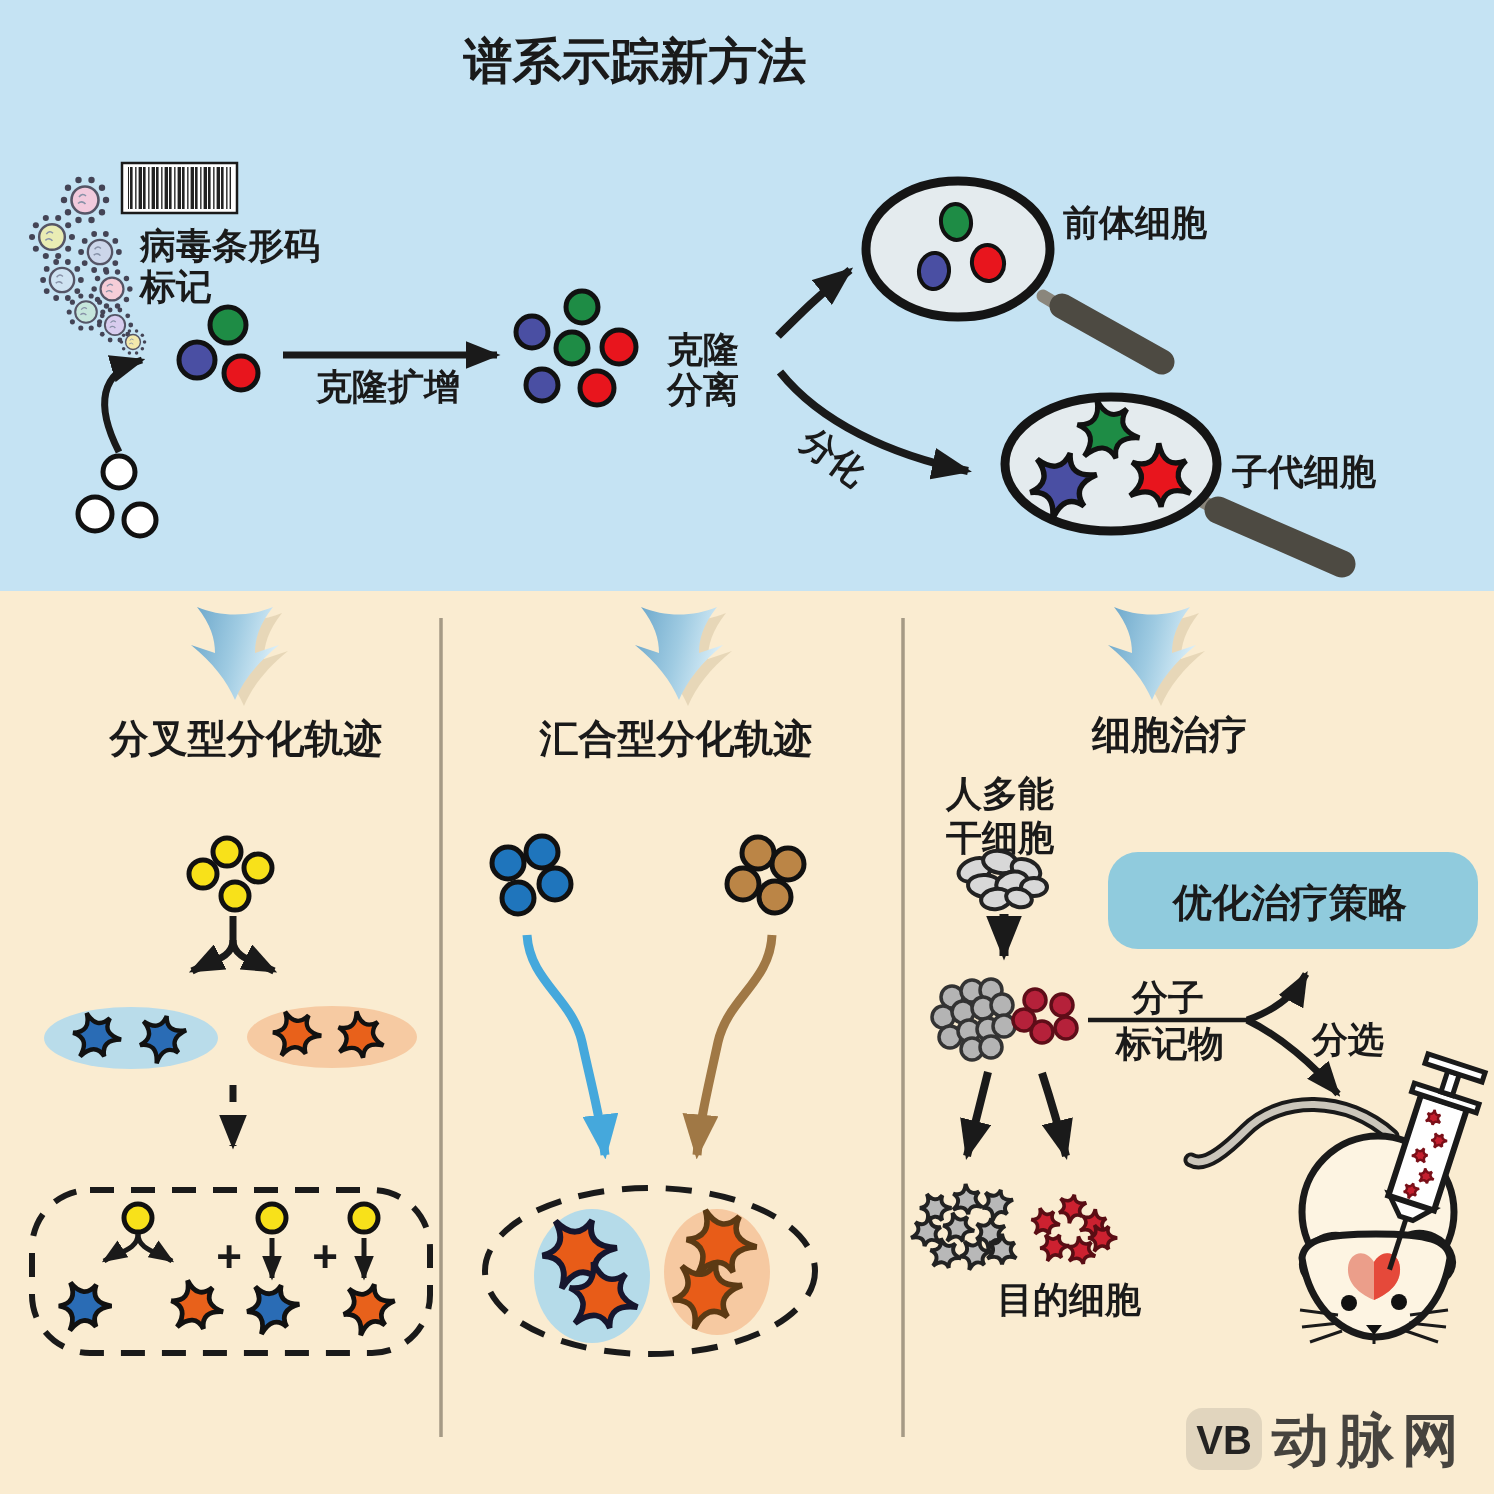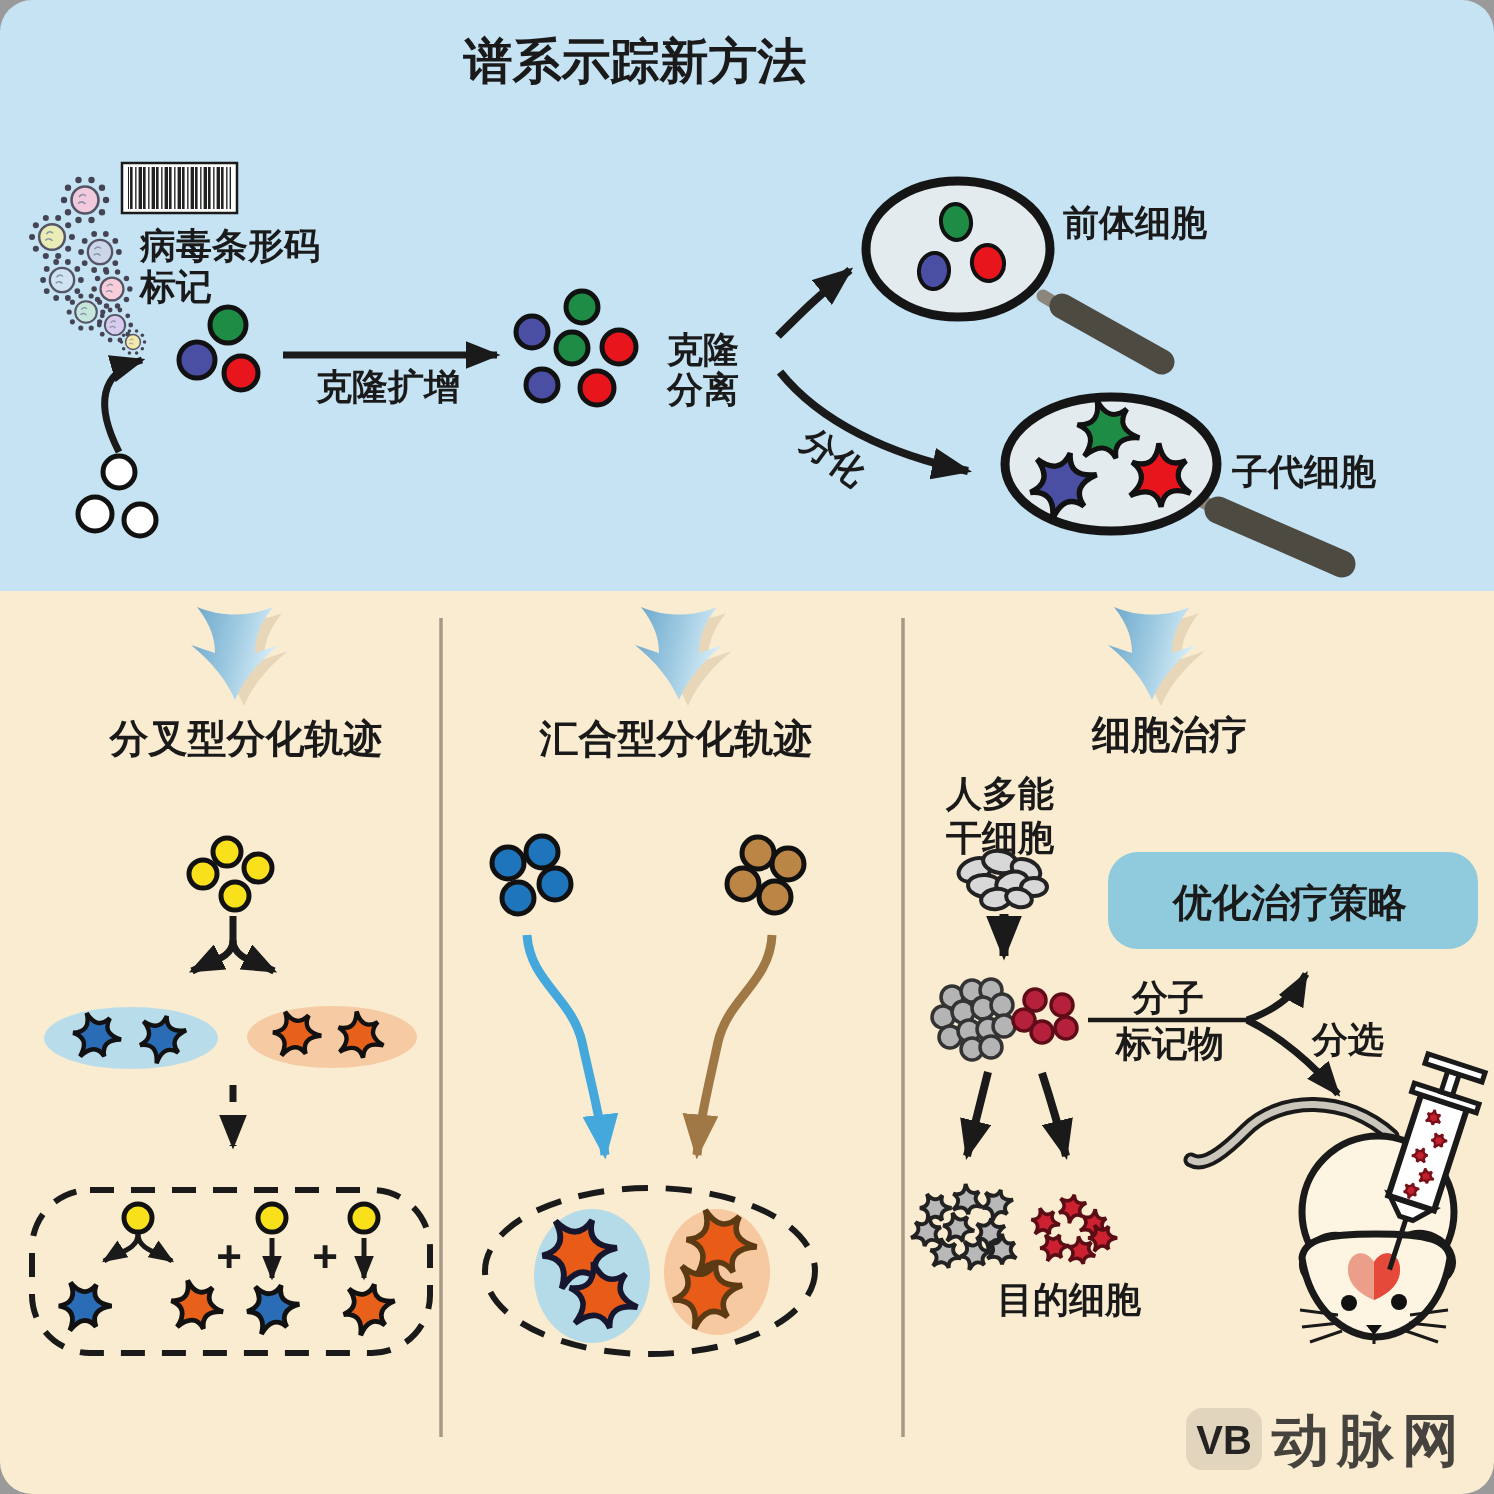--- a/index.html
+++ b/index.html
@@ -1,16 +1,16 @@
 <!DOCTYPE html>
 <html><head>
 <meta charset="utf-8">
 <style>
   html,body{margin:0;padding:0;background:#9a9a9a;}
-  .stage{width:1494px;height:1494px;position:relative;margin:0 auto;overflow:hidden;border-radius:32px;}
+  .stage{width:1494px;height:1494px;position:relative;margin:0 auto;overflow:hidden;}
   svg{display:block;}
   text{font-family:"Liberation Sans","DejaVu Sans",sans-serif;font-weight:700;fill:#1a1a1a;}
   .t36{font-size:36px;} .t39{font-size:39px;} .t49{font-size:49px;} .t35{font-size:35px;}
   .t44{font-size:44px;} .wm{font-family:"Liberation Sans","DejaVu Sans",sans-serif;}
 </style>
 </head>
 <body>
 
 <div class="stage">
 <svg width="1494" height="1494" viewBox="0 0 1494 1494">

